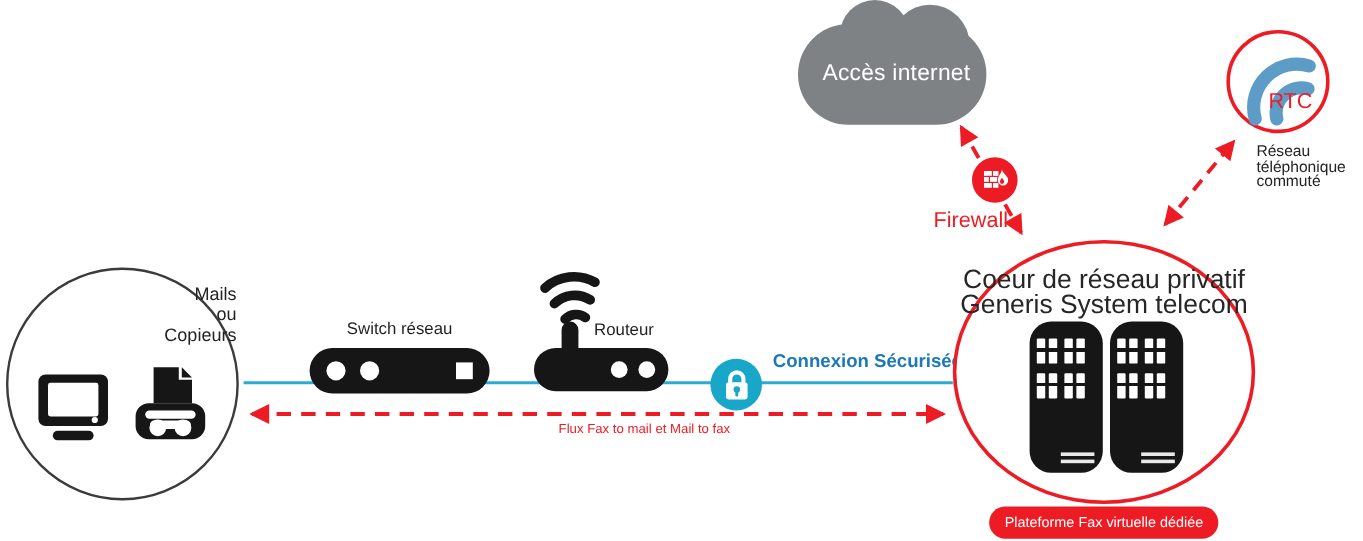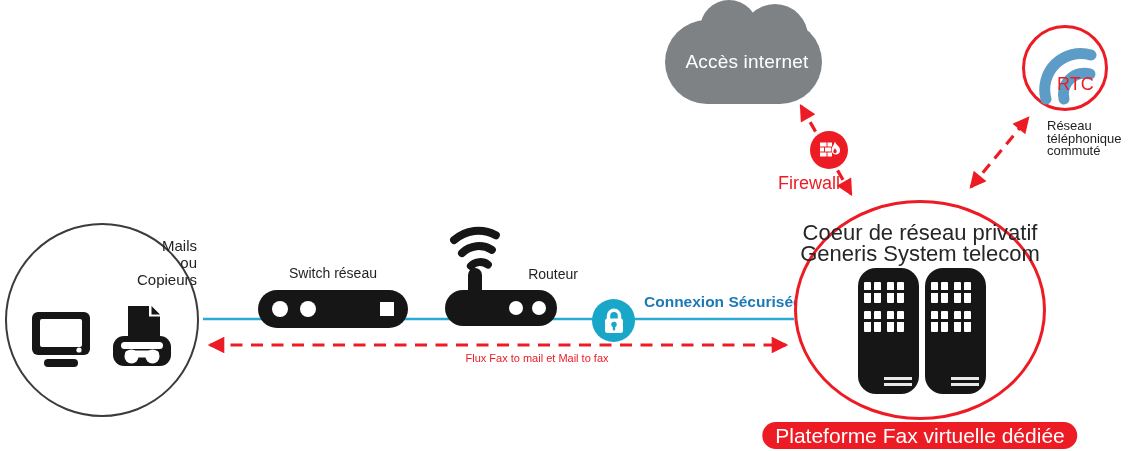--- a/index.html
+++ b/index.html
@@ -41,21 +41,21 @@
     background:#18a7c8;z-index:3;display:flex;align-items:center;justify-content:center;}
   .secure-label{position:absolute;left:644px;top:293px;color:#1b79b8;font-size:15.5px;font-weight:600;z-index:2;}
   .flux-label{position:absolute;left:392px;top:352px;width:290px;text-align:center;color:#ed1c24;
     font-size:11px;z-index:2;}
   
   .fw-circle{position:absolute;left:810px;top:131px;width:38px;height:38px;border-radius:50%;
     background:#ed1c24;z-index:4;display:flex;align-items:center;justify-content:center;}
   .fw-label{position:absolute;left:776px;top:173px;width:66px;text-align:center;color:#ed1c24;
     font-size:18px;z-index:2;}
   .badge{position:absolute;left:920px;top:422px;transform:translateX(-50%);height:27px;line-height:27px;
-    padding:0 13px;background:#ed1c24;border-radius:14px;color:#fff;font-size:21px;white-space:nowrap;z-index:4;}
+    padding:0 13px;background:#ed1c24;border-radius:14px;color:#fff;font-size:12px;white-space:nowrap;z-index:4;}
   svg{display:block;}
   .overlay{position:absolute;left:0;top:0;z-index:1;pointer-events:none;}
 </style>
 </head>
 <body>
 
 <div class="canvas nosel">
 
   <div>
     <div class="cloud-part" style="left:700px;top:0;width:58px;height:58px;border-radius:50%;"></div>
@@ -106,21 +106,21 @@
     <div style="position:absolute;left:122px;top:12px;width:14px;height:14px;background:#fff;"></div>
   </div>
 
   <svg class="abs" style="left:446px;top:224px;z-index:3;transform:rotate(-8deg);" width="62" height="56" viewBox="0 0 62 56">
     <g fill="none" stroke="#161616" stroke-width="8" stroke-linecap="round">
       <path d="M10,13 A36,36 0 0 1 52,14"></path>
       <path d="M16,27 A24,24 0 0 1 46,28"></path>
       <path d="M23,41 A13,13 0 0 1 40,42"></path>
     </g>
   </svg>
-  <div class="lbl-dark" style="left:462px;top:266px;width:116px;text-align:right;">Routeur</div>
+  <div class="lbl-dark" style="left:462px;top:266px;width:116px;">Routeur</div>
   <div class="dev" style="left:468px;top:268px;width:14px;height:26px;border-radius:7px 7px 0 0;"></div>
   <div class="dev" style="left:445px;top:290px;width:112px;height:36px;border-radius:18px;">
     <div class="port" style="left:64px;top:11px;width:14px;height:14px;"></div>
     <div class="port" style="left:87px;top:11px;width:14px;height:14px;"></div>
   </div>
 
   <div class="lock-circle">
     <svg width="22" height="28" viewBox="0 0 22 28">
       <path d="M5.5,12 V8.8 a5.5,5.5 0 0 1 11,0 V12" stroke="#fff" stroke-width="3.4" fill="none"></path>
       <rect x="2" y="11.5" width="18" height="14.5" rx="2.5" fill="#fff"></rect>

